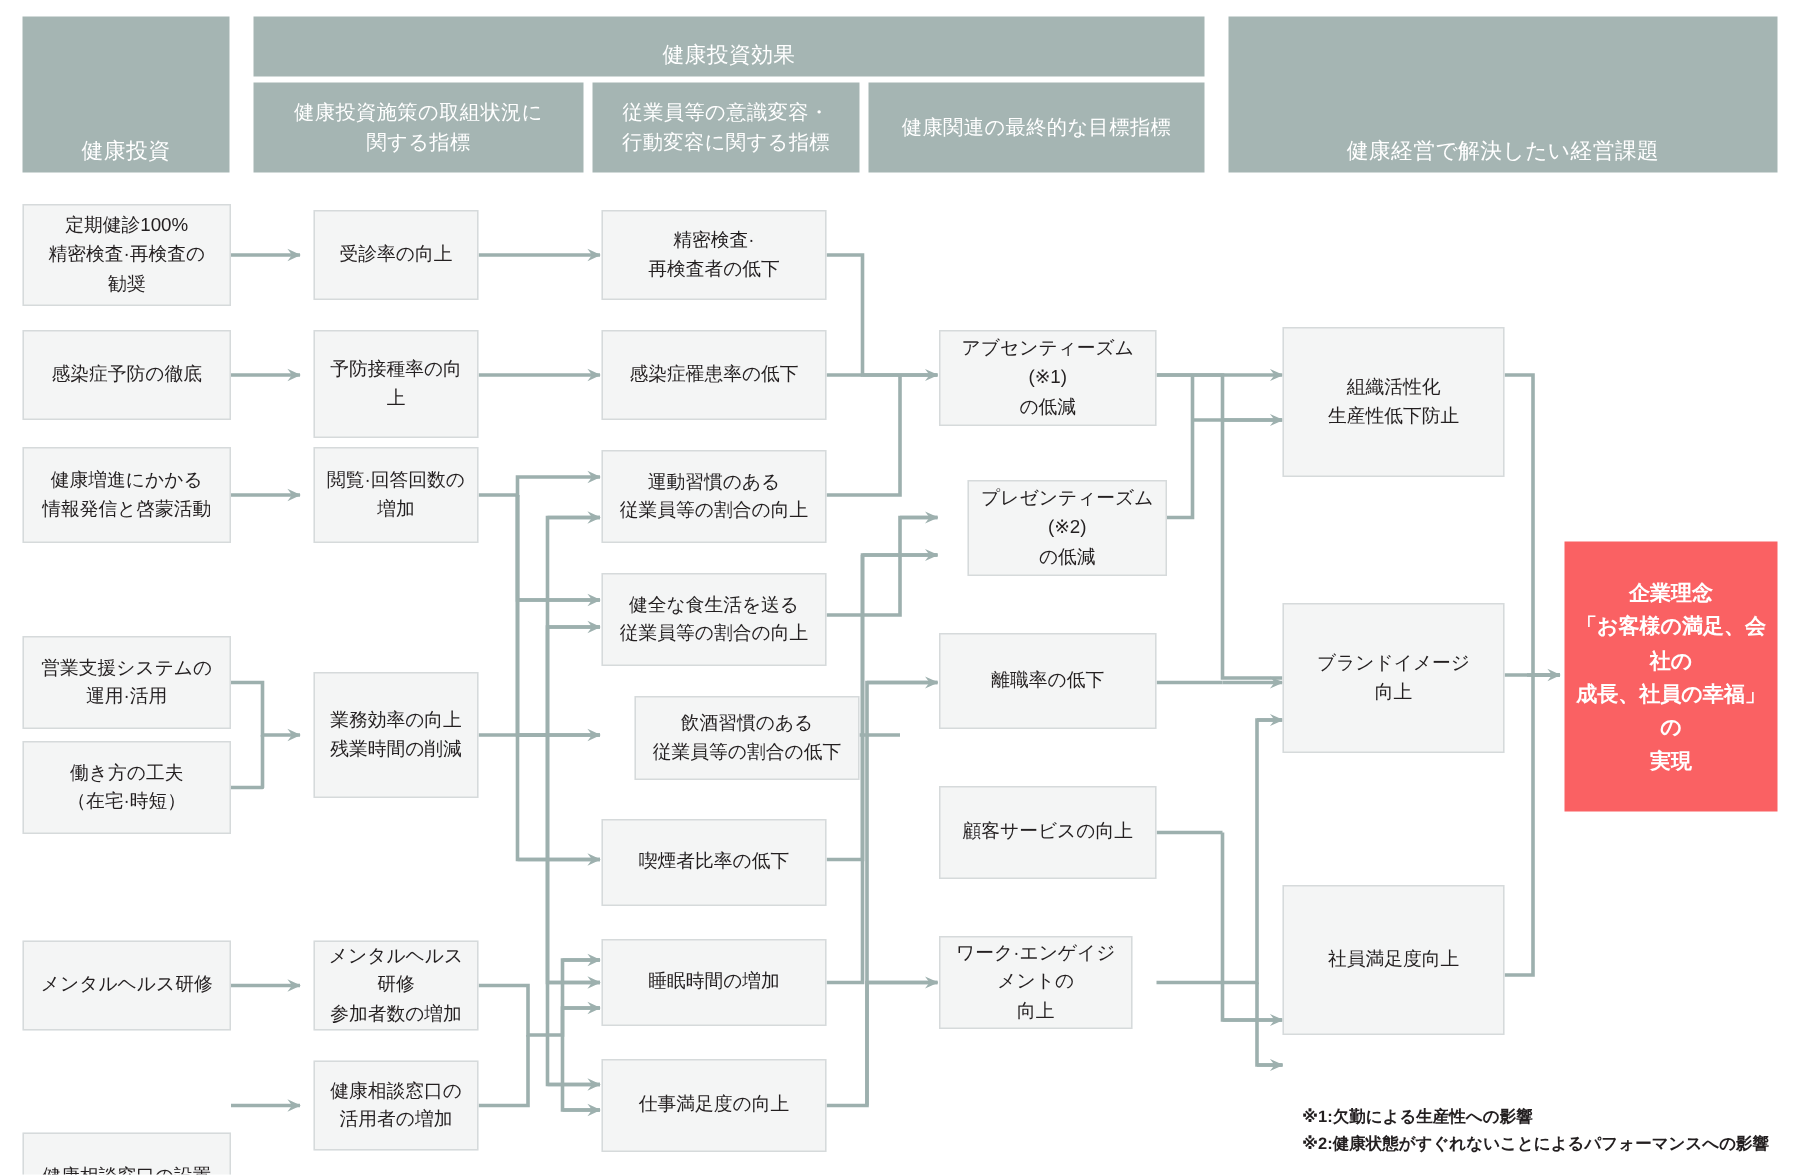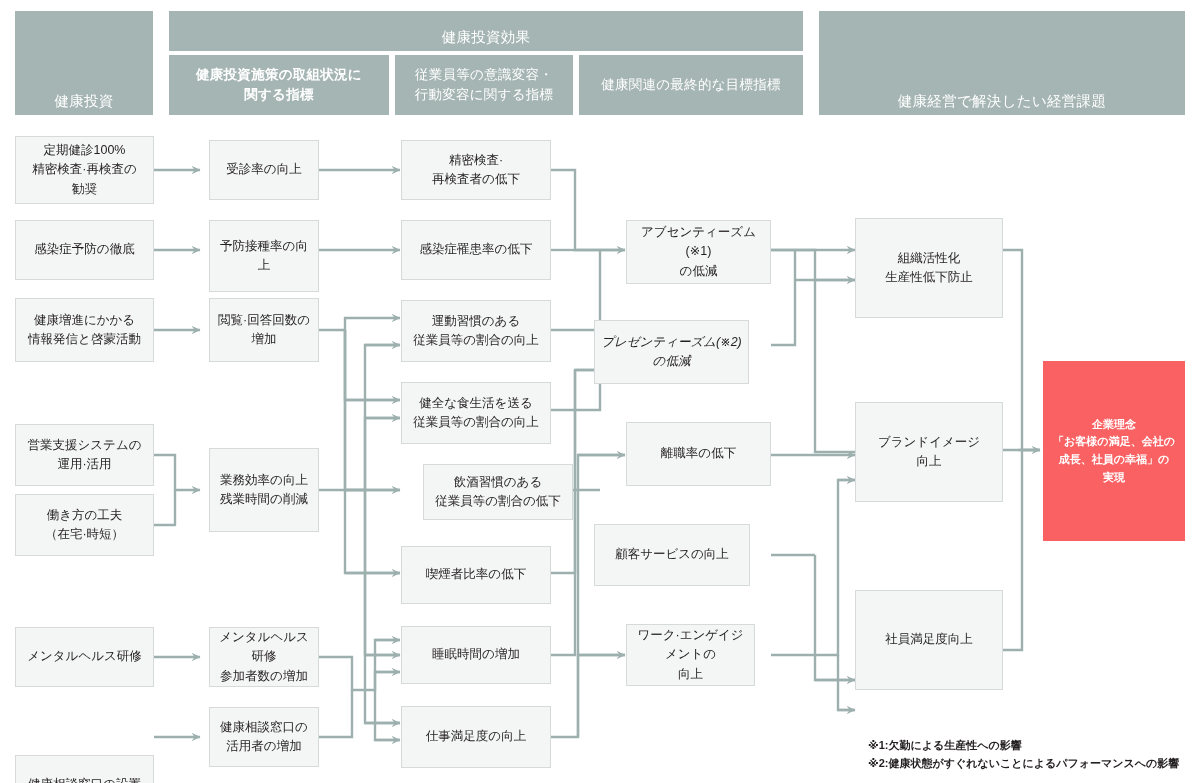--- a/index.html
+++ b/index.html
@@ -38,21 +38,21 @@
     text-align:center;
     font-size:12.5px;
     line-height:1.55;
     color:#231f20;
     padding:2px 5px;
   }
   .node.goal{
     background:#fa6163;
     border:none;
     color:#ffffff;
-    font-size:11px;
+    font-size:14px;
     line-height:1.6;
     font-weight:600;
   }
   .node .lbl{display:block;white-space:pre-line;}
   .hdr .lbl{display:block;white-space:pre-line;}
 
   .footnotes{
     position:absolute;
     left:868px;top:736px;
     font-size:11px;
@@ -151,21 +151,21 @@
   </svg>
 
   <div class="hdr big" style="left:15px;top:11px;width:138px;height:104px;">
     <span class="lbl">健康投資</span>
   </div>
 
   <div class="hdr big" style="left:169px;top:11px;width:634px;height:40px;">
     <span class="lbl">健康投資効果</span>
   </div>
 
-  <div class="hdr" style="left:169px;top:55px;width:220px;height:60px;font-weight:bold;">
+  <div class="hdr" style="left:169px;top:55px;width:220px;height:60px;">
     <span class="lbl">健康投資施策の取組状況に
 関する指標</span>
   </div>
   <div class="hdr" style="left:395px;top:55px;width:178px;height:60px;">
     <span class="lbl">従業員等の意識変容・
 行動変容に関する指標</span>
   </div>
   <div class="hdr big" style="left:819px;top:11px;width:366px;height:104px;">
     <span class="lbl">健康経営で解決したい経営課題</span>
   </div>
@@ -250,28 +250,28 @@
     <span class="lbl">睡眠時間の増加</span>
   </div>
   <div class="node" style="left:401px;top:706px;width:150px;height:62px;">
     <span class="lbl">仕事満足度の向上</span>
   </div>
 
   <div class="node" style="left:626px;top:220px;width:145px;height:64px;">
     <span class="lbl">アブセンティーズム(※1)
 の低減</span>
   </div>
-  <div class="node" style="left:594px;top:320px;width:155px;height:64px;font-style:italic;">
+  <div class="node" style="left:645px;top:320px;width:133px;height:64px;">
     <span class="lbl">プレゼンティーズム(※2)
 の低減</span>
   </div>
   <div class="node" style="left:626px;top:422px;width:145px;height:64px;">
     <span class="lbl">離職率の低下</span>
   </div>
-  <div class="node" style="left:594px;top:524px;width:156px;height:62px;">
+  <div class="node" style="left:626px;top:524px;width:145px;height:62px;">
     <span class="lbl">顧客サービスの向上</span>
   </div>
   <div class="node" style="left:626px;top:624px;width:129px;height:62px;">
     <span class="lbl">ワーク·エンゲイジメントの
 向上</span>
   </div>
 
   <div class="node" style="left:855px;top:218px;width:148px;height:100px;">
     <span class="lbl">組織活性化
 生産性低下防止</span>

